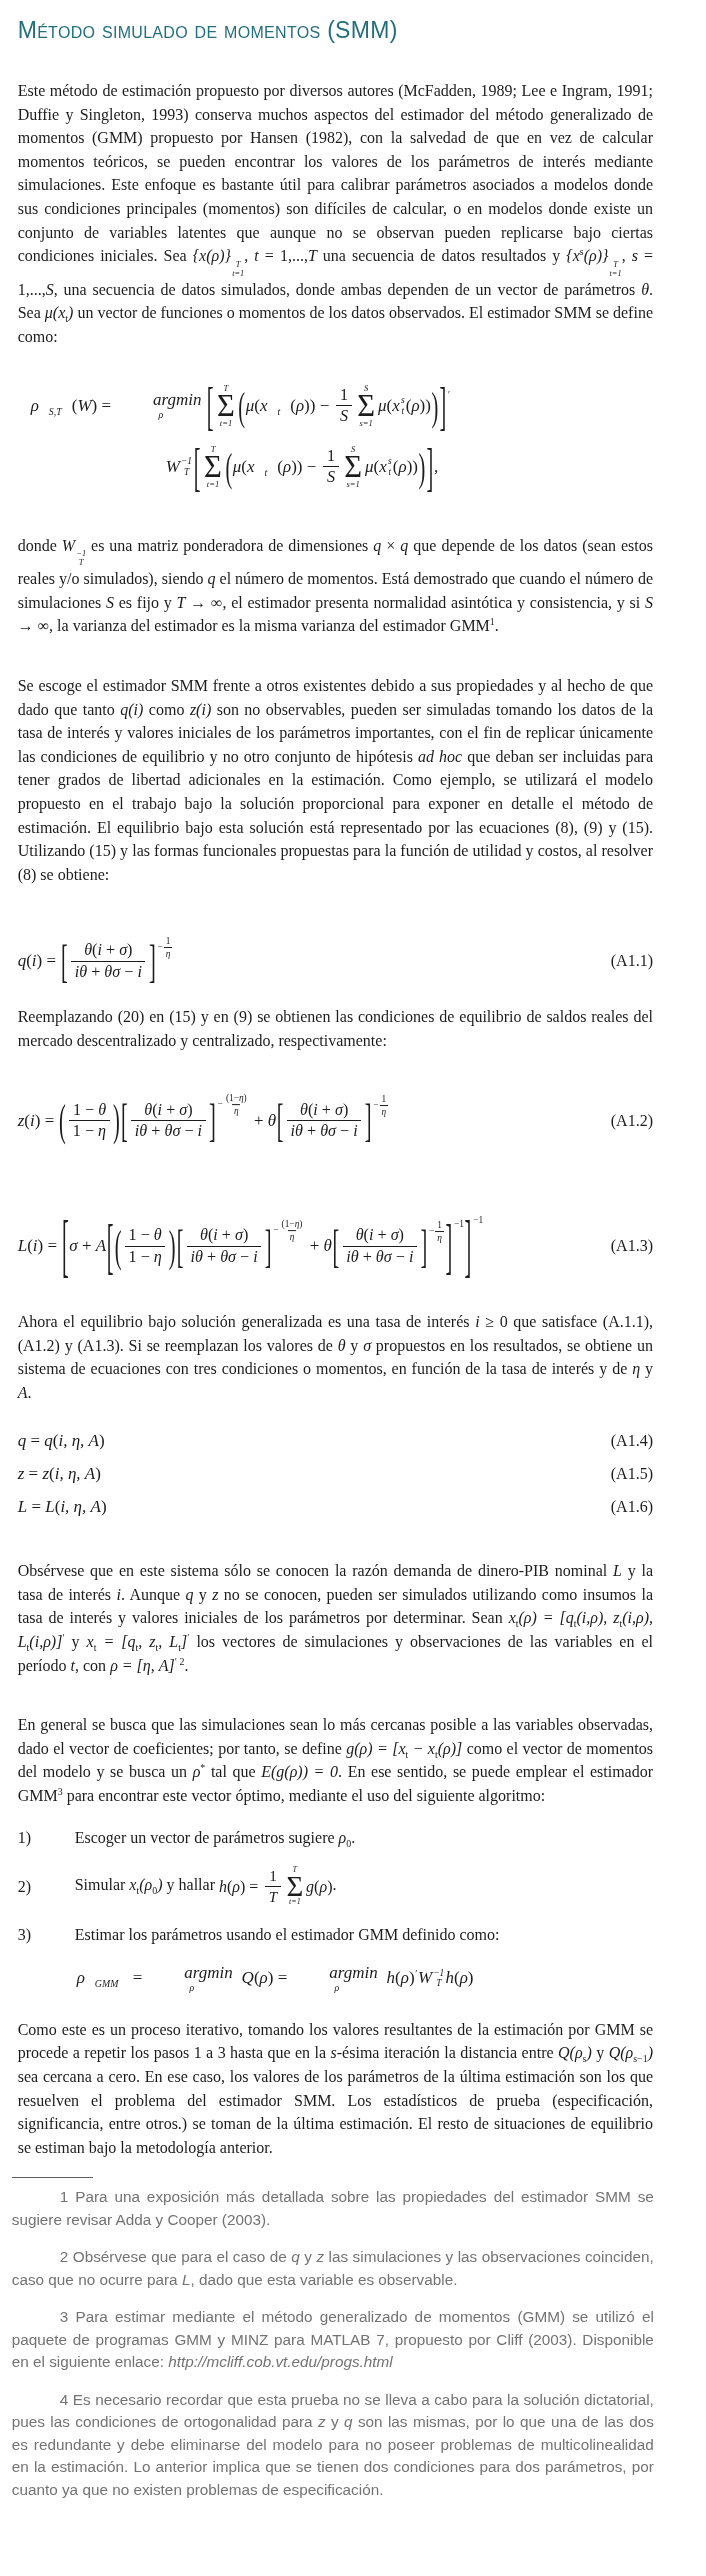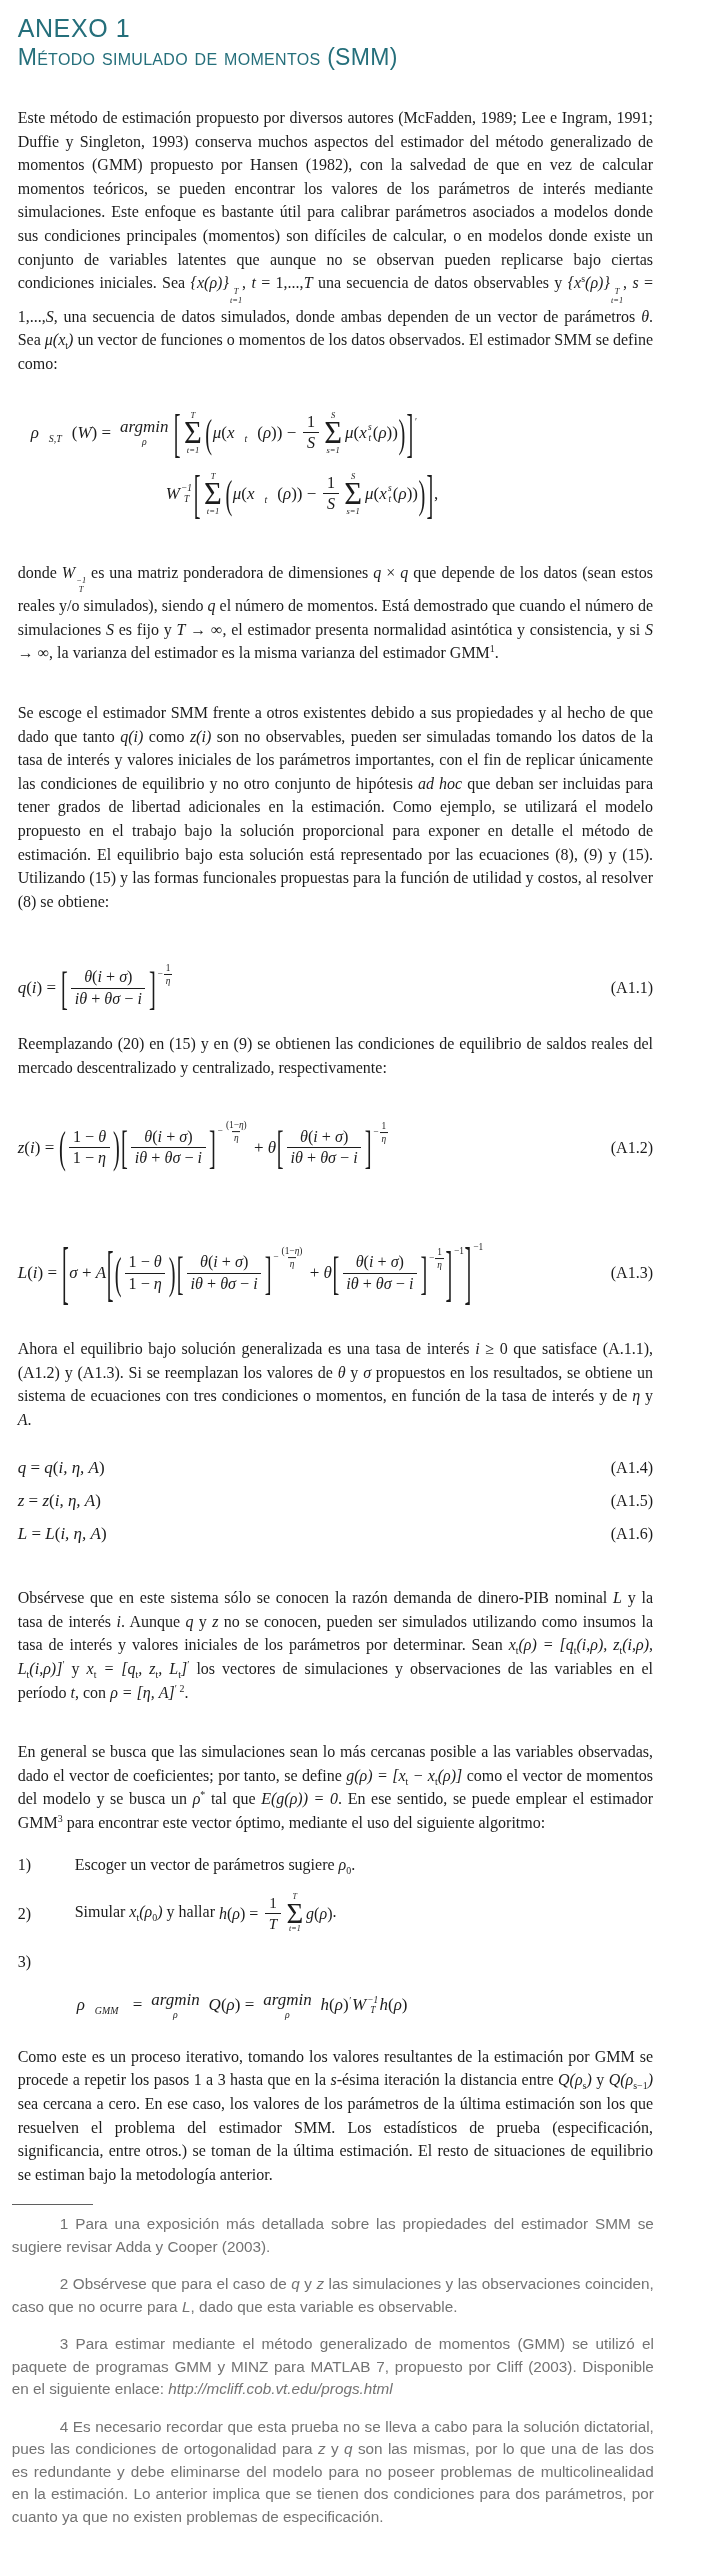--- a/index.html
+++ b/index.html
@@ -36,21 +36,21 @@
   .mfrac .den{border-top:1.2px solid currentColor;padding:1.2px 3.5px 0;}
   .msum{display:inline-flex;flex-direction:column;align-items:center;line-height:1;margin:0 2.9px;}
   .msum .slim{font-size:.5em;font-style:italic;line-height:1.1;}
   .msum .sig{font-size:1.8em;line-height:.82;font-style:normal;}
   .mbig{display:inline-block;line-height:1;font-size:1.2em;transform-origin:center;margin:0 0.6px;}
   .mexp{align-self:center;font-size:.55em;line-height:1;margin-left:1.2px;display:inline-flex;}
   .mexp .mfrac{font-size:1em;margin:0 1.2px;}
   .mexp .mfrac .den{border-top:0.9px solid currentColor;padding:0.6px 1.8px 0;}
   .mexp .mfrac .num{padding:0 1.8px 0.6px;}
   .mlim{display:inline-flex;flex-direction:column;align-items:center;line-height:1.05;margin:0 4.7px;}
-  .mlim .ltop{font-style:italic;}
+  .mlim .ltop{font-style:italic;margin-left:33px;}
   .mlim .lbot{font-size:.58em;font-style:italic;margin-top:1.2px;}
   .eq-num{position:absolute;right:0;top:50%;transform:translateY(-50%);font-size:16px;font-style:normal;}
   
   .eq-main{margin:27px 0 0 0;}
   .eq-main .l1{margin-left:13px;height:61px;}
   .eq-main .l2{margin-left:148px;height:61px;}
   .eq-a11{margin-top:31px;}
   .eq-a11 .eqline{height:88px;}
   .eq-a12{margin-top:21px;}
   .eq-a12 .eqline{height:94px;}
@@ -73,28 +73,27 @@
        margin-left:-5.9px;width:642px;text-align:justify;}
   .fn{text-indent:48px;margin-top:14px;}
   .mt{margin-top:36px;}
   .mt-sm{}
 </style>
 </head>
 <body>
 
 <main class="page">
   <header>
-    <h1 class="t1">ANEXO 1</h1>
     <h2 class="t2">Método simulado de momentos (SMM)</h2>
   </header>
 
   <p class="para mt"><span class="tr">Este método de estimación propuesto por diversos autores (McFadden, 1989; Lee e Ingram, 1991; Duffie y Singleton, 1993) conserva muchos aspectos del estimador del método generalizado de momentos (GMM) propuesto por Hansen (1982), con la salvedad de que en vez de calcular momentos teóricos, se pueden encontrar los valores de los parámetros de interés mediante simulaciones. Este enfoque es bastante útil para calibrar parámetros asociados a modelos donde sus condiciones principales (momentos) son difíciles de calcular, o en modelos donde existe un conjunto de variables latentes que aunque no se observan pueden replicarse bajo ciertas condiciones iniciales. Sea </span><span class="tr ital">{x(ρ)}</span><span class="pss">
         <span>T</span>
         <span>t=1</span>
-      </span><span class="tr">, </span><span class="tr ital">t</span><span class="tr"> = 1,...,</span><span class="tr ital">T</span><span class="tr"> una secuencia de datos observables y </span><span class="tr ital">{x</span><sup class="psup">s</sup><span class="tr ital">(ρ)}</span><span class="pss">
+      </span><span class="tr">, </span><span class="tr ital">t</span><span class="tr"> = 1,...,</span><span class="tr ital">T</span><span class="tr"> una secuencia de datos resultados y </span><span class="tr ital">{x</span><sup class="psup">s</sup><span class="tr ital">(ρ)}</span><span class="pss">
         <span>T</span>
         <span>t=1</span>
       </span><span class="tr">, </span><span class="tr ital">s</span><span class="tr"> = 1,...,</span><span class="tr ital">S</span><span class="tr">, una secuencia de datos simulados, donde ambas dependen de un vector de parámetros </span><span class="tr ital">θ</span><span class="tr">. Sea </span><span class="tr ital">μ(x</span><sub class="psub">t</sub><span class="tr ital">)</span><span class="tr"> un vector de funciones o momentos de los datos observados. El estimador SMM se define como:</span></p>
 
   <div class="eq eq-main">
     <div class="eqline l1">
         <span class="mrow"><span class="mtk mi">ρ</span><span class="msub">S,T</span><span class="mtk">(</span><span class="mtk mi">W</span><span class="mtk">) = </span><span class="mlim"><span class="ltop">argmin</span><span class="lbot">ρ</span></span><span class="mbig" style="transform: scaleY(2.6);">[</span><span class="msum"><span class="slim">T</span><span class="sig">Σ</span><span class="slim">t=1</span></span><span class="mbig" style="transform: scaleY(2);">(</span><span class="mtk mi">μ</span><span class="mtk">(</span><span class="mtk mi">x</span><span class="msub">t</span><span class="mtk">(</span><span class="mtk mi">ρ</span><span class="mtk">)) − </span><span class="mfrac"><span class="mrow num"><span class="mtk">1</span></span><span class="mrow den"><span class="mtk mi">S</span></span></span><span class="msum"><span class="slim">S</span><span class="sig">Σ</span><span class="slim">s=1</span></span><span class="mtk mi">μ</span><span class="mtk">(</span><span class="mtk mi">x</span><span class="mss"><span>s</span><span>t</span></span><span class="mtk">(</span><span class="mtk mi">ρ</span><span class="mtk">))</span><span class="mbig" style="transform: scaleY(2);">)</span><span class="mbig" style="transform: scaleY(2.6);">]</span><span class="mexp" style="transform: translateY(-1.1em);"><span class="mrow"><span class="mtk">′</span></span></span></span>
       </div>
     <div class="eqline l2">
         <span class="mrow"><span class="mtk mi">W</span><span class="mss"><span>−1</span><span>T</span></span><span class="mbig" style="transform: scaleY(2.6);">[</span><span class="msum"><span class="slim">T</span><span class="sig">Σ</span><span class="slim">t=1</span></span><span class="mbig" style="transform: scaleY(2);">(</span><span class="mtk mi">μ</span><span class="mtk">(</span><span class="mtk mi">x</span><span class="msub">t</span><span class="mtk">(</span><span class="mtk mi">ρ</span><span class="mtk">)) − </span><span class="mfrac"><span class="mrow num"><span class="mtk">1</span></span><span class="mrow den"><span class="mtk mi">S</span></span></span><span class="msum"><span class="slim">S</span><span class="sig">Σ</span><span class="slim">s=1</span></span><span class="mtk mi">μ</span><span class="mtk">(</span><span class="mtk mi">x</span><span class="mss"><span>s</span><span>t</span></span><span class="mtk">(</span><span class="mtk mi">ρ</span><span class="mtk">))</span><span class="mbig" style="transform: scaleY(2);">)</span><span class="mbig" style="transform: scaleY(2.6);">]</span><span class="mtk">,</span></span>
@@ -156,20 +155,21 @@
     <div class="li li1">
       <span class="mk">1)</span>
       <span class="bd"><span class="tr">Escoger un vector de parámetros sugiere </span><span class="tr ital">ρ</span><sub class="psub">0</sub><span class="tr">.</span></span>
     </div>
     <div class="li li2">
       <span class="mk">2)</span>
       <span class="bd"><span class="tr">Simular </span><span class="tr ital">x</span><sub class="psub">t</sub><span class="tr ital">(ρ</span><sub class="psub">0</sub><span class="tr ital">)</span><span class="tr"> y hallar </span><span class="mrow inline-math"><span class="mtk mi">h</span><span class="mtk">(</span><span class="mtk mi">ρ</span><span class="mtk">) = </span><span class="mfrac"><span class="mrow num"><span class="mtk">1</span></span><span class="mrow den"><span class="mtk mi">T</span></span></span><span class="msum"><span class="slim">T</span><span class="sig">Σ</span><span class="slim">t=1</span></span><span class="mtk mi">g</span><span class="mtk">(</span><span class="mtk mi">ρ</span><span class="mtk">)</span></span><span class="tr">.</span></span>
     </div>
     <div class="li li3">
       <span class="mk">3)</span>
+      <span class="bd"><span class="tr">Estimar los parámetros usando el estimador GMM definido como:</span></span>
     </div>
   </div>
 
   <div class="eq eq-gmm">
     <div class="eqline">
         <span class="mrow"><span class="mtk mi">ρ</span><span class="msub">GMM</span><span class="mtk"> = </span><span class="mlim"><span class="ltop">argmin</span><span class="lbot">ρ</span></span><span class="mtk mi"> Q</span><span class="mtk">(</span><span class="mtk mi">ρ</span><span class="mtk">) = </span><span class="mlim"><span class="ltop">argmin</span><span class="lbot">ρ</span></span><span class="mtk mi"> h</span><span class="mtk">(</span><span class="mtk mi">ρ</span><span class="mtk">)</span><span class="msup">′</span><span class="mtk mi">W</span><span class="mss"><span>−1</span><span>T</span></span><span class="mtk mi">h</span><span class="mtk">(</span><span class="mtk mi">ρ</span><span class="mtk">)</span></span>
       </div>
   </div>
 
   <p class="para mt-sm"><span class="tr">Como este es un proceso iterativo, tomando los valores resultantes de la estimación por GMM se procede a repetir los pasos 1 a 3 hasta que en la </span><span class="tr ital">s</span><span class="tr">-ésima iteración la distancia entre </span><span class="tr ital">Q(ρ</span><sub class="psub">s</sub><span class="tr ital">)</span><span class="tr"> y </span><span class="tr ital">Q(ρ</span><sub class="psub">s−1</sub><span class="tr ital">)</span><span class="tr"> sea cercana a cero. En ese caso, los valores de los parámetros de la última estimación son los que resuelven el problema del estimador SMM. Los estadísticos de prueba (especificación, significancia, entre otros.) se toman de la última estimación. El resto de situaciones de equilibrio se estiman bajo la metodología anterior.</span></p>

